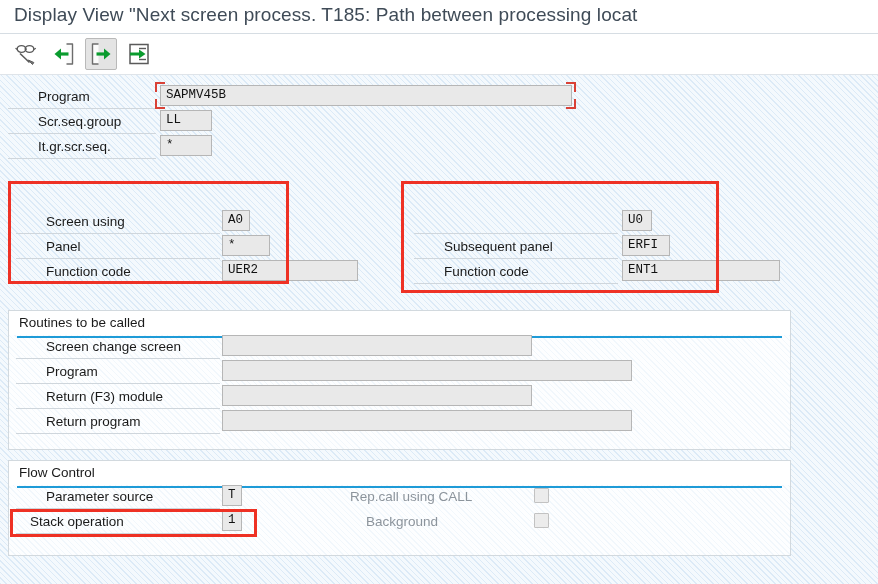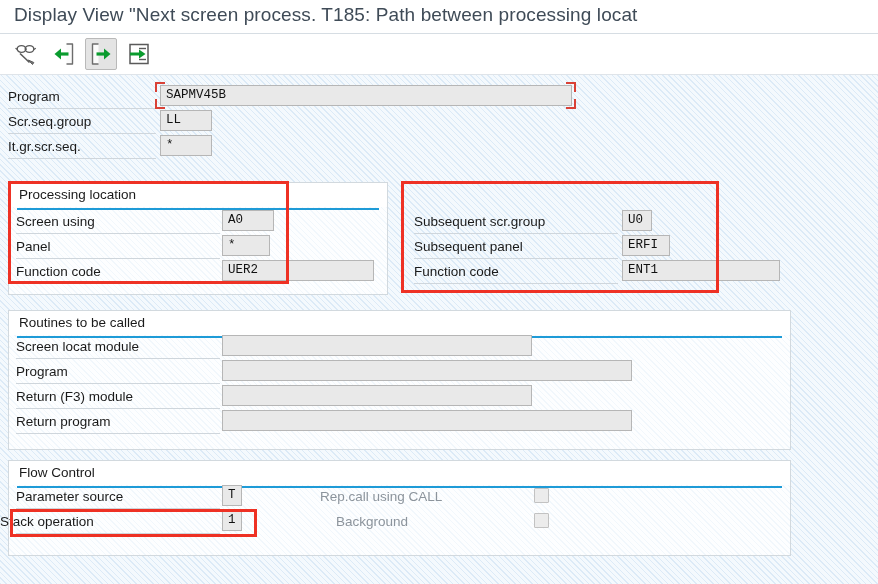--- a/index.html
+++ b/index.html
@@ -50,20 +50,21 @@
   }
   .tb-sep2{
     position:absolute;left:0;top:74px;width:878px;height:1px;background:#dfe4e9;
   }
 
   
   .lbl{
     position:absolute;
     font-size:13.5px;color:#1a1a1a;white-space:nowrap;
     line-height:16px;
+    margin-left:30px;
   }
   .lbl.dim{color:#8c949c;}
   .underline{
     position:absolute;height:1px;background:#cfd6dc;
   }
   .fld{
     position:absolute;box-sizing:border-box;
     background:#e9e9e9;border:1px solid #b6b6b6;
     font-family:"Liberation Mono", monospace;
     font-size:12.5px;color:#111111;
@@ -175,59 +176,53 @@
   <div class="redcorner rc-br" style="left:566px;top:99px;"></div>
 
   <div class="lbl" style="left:8px;top:114px;">Scr.seq.group</div>
   <div class="underline" style="left:8px;top:133px;width:148px;"></div>
   <div class="fld" style="left:160px;top:110px;width:52px;">LL</div>
 
   <div class="lbl" style="left:8px;top:139px;">It.gr.scr.seq.</div>
   <div class="underline" style="left:8px;top:158px;width:148px;"></div>
   <div class="fld" style="left:160px;top:135px;width:52px;">*</div>
 
-  <div class="panel" style="left:8px;top:182px;width:380px;height:113px;">
-    <div class="cap-bg"></div>
-    <div class="cap">Processing location</div>
-    <div class="cap-rule"></div>
-  </div>
   <div class="lbl" style="left:16px;top:214px;">Screen using</div>
   <div class="underline" style="left:16px;top:233px;width:204px;"></div>
-  <div class="fld" style="left:222px;top:210px;width:52px;">A0</div>
+  <div class="fld" style="left:222px;top:210px;width:28px;">A0</div>
 
   <div class="lbl" style="left:16px;top:239px;">Panel</div>
   <div class="underline" style="left:16px;top:258px;width:204px;"></div>
   <div class="fld" style="left:222px;top:235px;width:48px;">*</div>
 
   <div class="lbl" style="left:16px;top:264px;">Function code</div>
   <div class="underline" style="left:16px;top:283px;width:204px;"></div>
-  <div class="fld" style="left:222px;top:260px;width:152px;font-family:Liberation Mono, monospace;">UER2</div>
+  <div class="fld" style="left:222px;top:260px;width:136px;font-family:Liberation Mono, monospace;">UER2</div>
 
   <div class="redbox" style="left:8px;top:181px;width:281px;height:103px;"></div>
 
-  <div class="lbl" style="left:414px;top:214px;">Subsequent scr.group</div>
   <div class="underline" style="left:414px;top:233px;width:204px;"></div>
   <div class="fld" style="left:622px;top:210px;width:30px;">U0</div>
 
   <div class="lbl" style="left:414px;top:239px;">Subsequent panel</div>
   <div class="underline" style="left:414px;top:258px;width:204px;"></div>
   <div class="fld" style="left:622px;top:235px;width:48px;">ERFI</div>
 
   <div class="lbl" style="left:414px;top:264px;">Function code</div>
   <div class="underline" style="left:414px;top:283px;width:204px;"></div>
   <div class="fld" style="left:622px;top:260px;width:158px;">ENT1</div>
 
   <div class="redbox" style="left:401px;top:181px;width:318px;height:112px;"></div>
 
   <div class="panel" style="left:8px;top:310px;width:783px;height:140px;">
     <div class="cap-bg"></div>
     <div class="cap">Routines to be called</div>
     <div class="cap-rule"></div>
   </div>
-  <div class="lbl" style="left:16px;top:339px;">Screen locat module</div>
+  <div class="lbl" style="left:16px;top:339px;">Screen change screen</div>
   <div class="underline" style="left:16px;top:358px;width:204px;"></div>
   <div class="fld" style="left:222px;top:335px;width:310px;"></div>
 
   <div class="lbl" style="left:16px;top:364px;">Program</div>
   <div class="underline" style="left:16px;top:383px;width:204px;"></div>
   <div class="fld" style="left:222px;top:360px;width:410px;"></div>
 
   <div class="lbl" style="left:16px;top:389px;">Return (F3) module</div>
   <div class="underline" style="left:16px;top:408px;width:204px;"></div>
   <div class="fld" style="left:222px;top:385px;width:310px;"></div>

